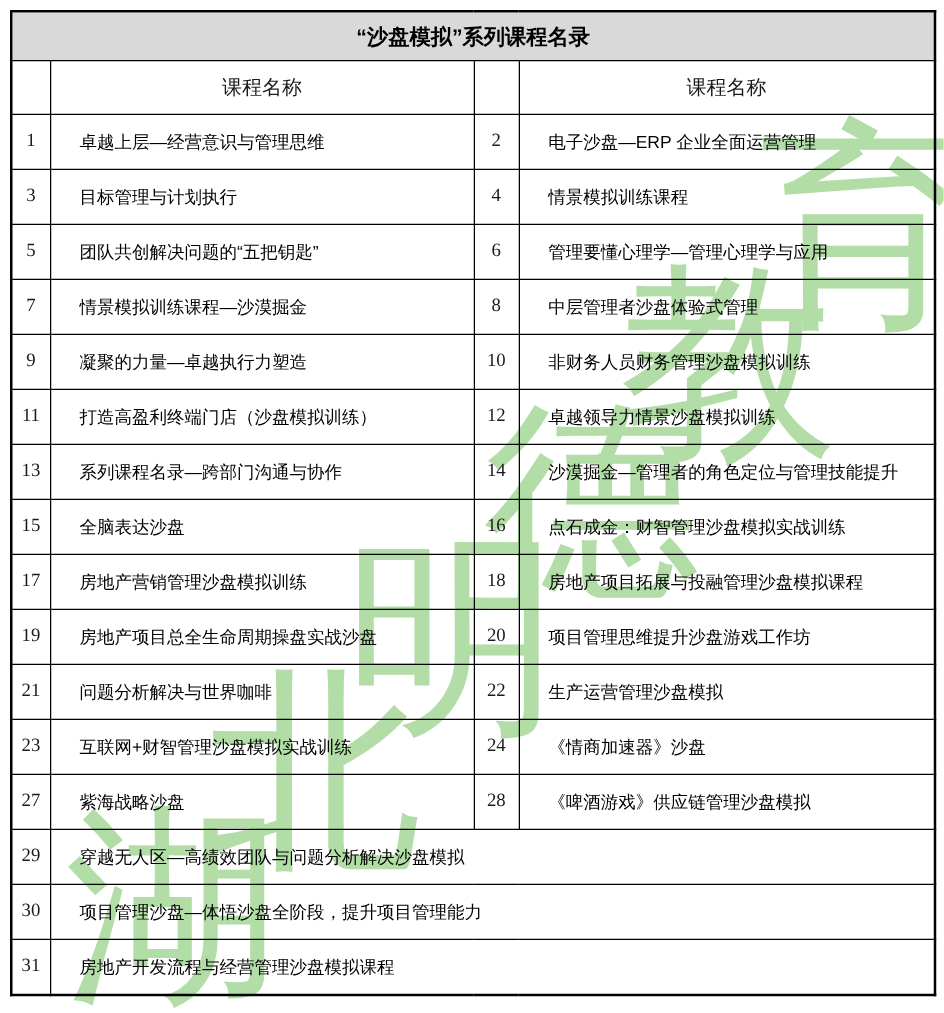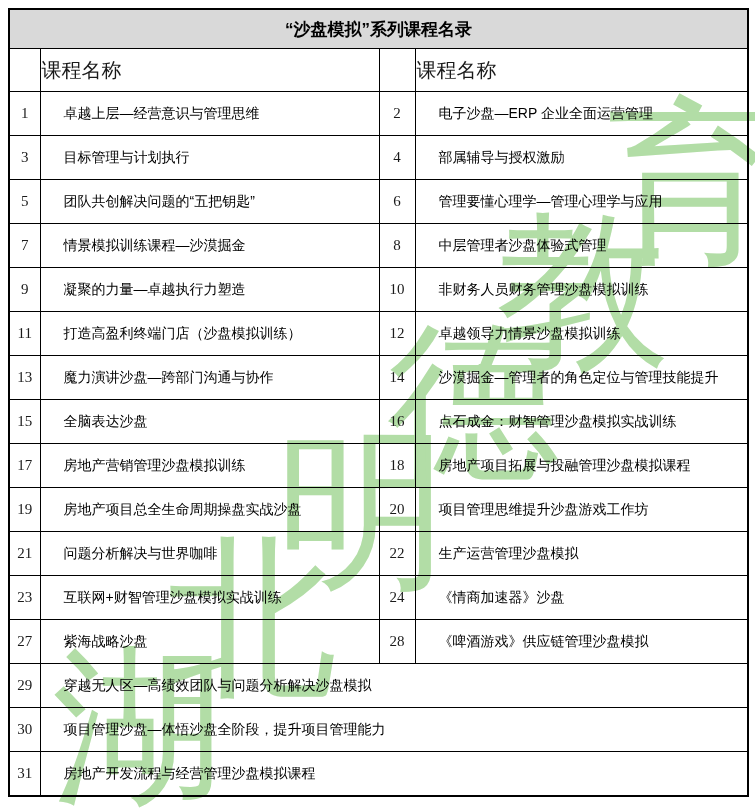--- a/index.html
+++ b/index.html
@@ -56,23 +56,23 @@
   .title-row th {
     height: 36px;
     background: #d9d9d9;
     font-size: 17px;
     font-weight: bold;
     text-align: center;
     color: #000;
   }
   .header-row th {
     height: 40px;
-    font-size: 20px;
+    font-size: 16px;
     font-weight: normal;
-    text-align: left;
+    text-align: center;
     color: #1a1a1a;
   }
   .course-table td { height: 41px; }
   td.num-cell {
     text-align: center;
     font-family: "Liberation Serif", "DejaVu Serif", serif;
     font-size: 15px;
     color: #1a1a1a;
   }
   td.name-cell {
@@ -119,21 +119,21 @@
           <tr>
             <td class="num-cell">1</td>
             <td class="name-cell">卓越上层—经营意识与管理思维</td>
             <td class="num-cell">2</td>
             <td class="name-cell">电子沙盘—ERP 企业全面运营管理</td>
           </tr>
           <tr>
             <td class="num-cell">3</td>
             <td class="name-cell">目标管理与计划执行</td>
             <td class="num-cell">4</td>
-            <td class="name-cell">部属辅导与授权激励</td>
+            <td class="name-cell">情景模拟训练课程</td>
           </tr>
           <tr>
             <td class="num-cell">5</td>
             <td class="name-cell">团队共创解决问题的“五把钥匙”</td>
             <td class="num-cell">6</td>
             <td class="name-cell">管理要懂心理学—管理心理学与应用</td>
           </tr>
           <tr>
             <td class="num-cell">7</td>
             <td class="name-cell">情景模拟训练课程—沙漠掘金</td>
@@ -147,21 +147,21 @@
             <td class="name-cell">非财务人员财务管理沙盘模拟训练</td>
           </tr>
           <tr>
             <td class="num-cell">11</td>
             <td class="name-cell">打造高盈利终端门店（沙盘模拟训练）</td>
             <td class="num-cell">12</td>
             <td class="name-cell">卓越领导力情景沙盘模拟训练</td>
           </tr>
           <tr>
             <td class="num-cell">13</td>
-            <td class="name-cell">魔力演讲沙盘—跨部门沟通与协作</td>
+            <td class="name-cell">系列课程名录—跨部门沟通与协作</td>
             <td class="num-cell">14</td>
             <td class="name-cell">沙漠掘金—管理者的角色定位与管理技能提升</td>
           </tr>
           <tr>
             <td class="num-cell">15</td>
             <td class="name-cell">全脑表达沙盘</td>
             <td class="num-cell">16</td>
             <td class="name-cell">点石成金：财智管理沙盘模拟实战训练</td>
           </tr>
           <tr>

